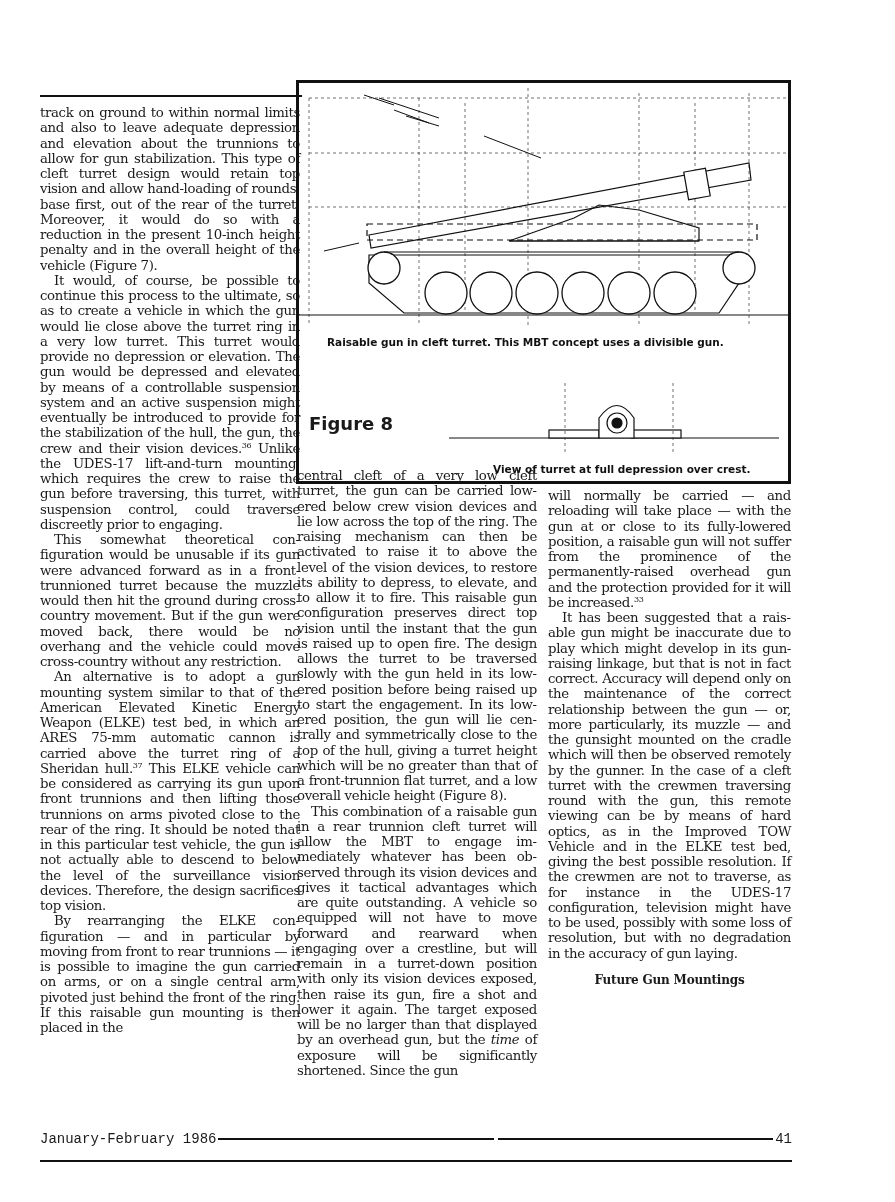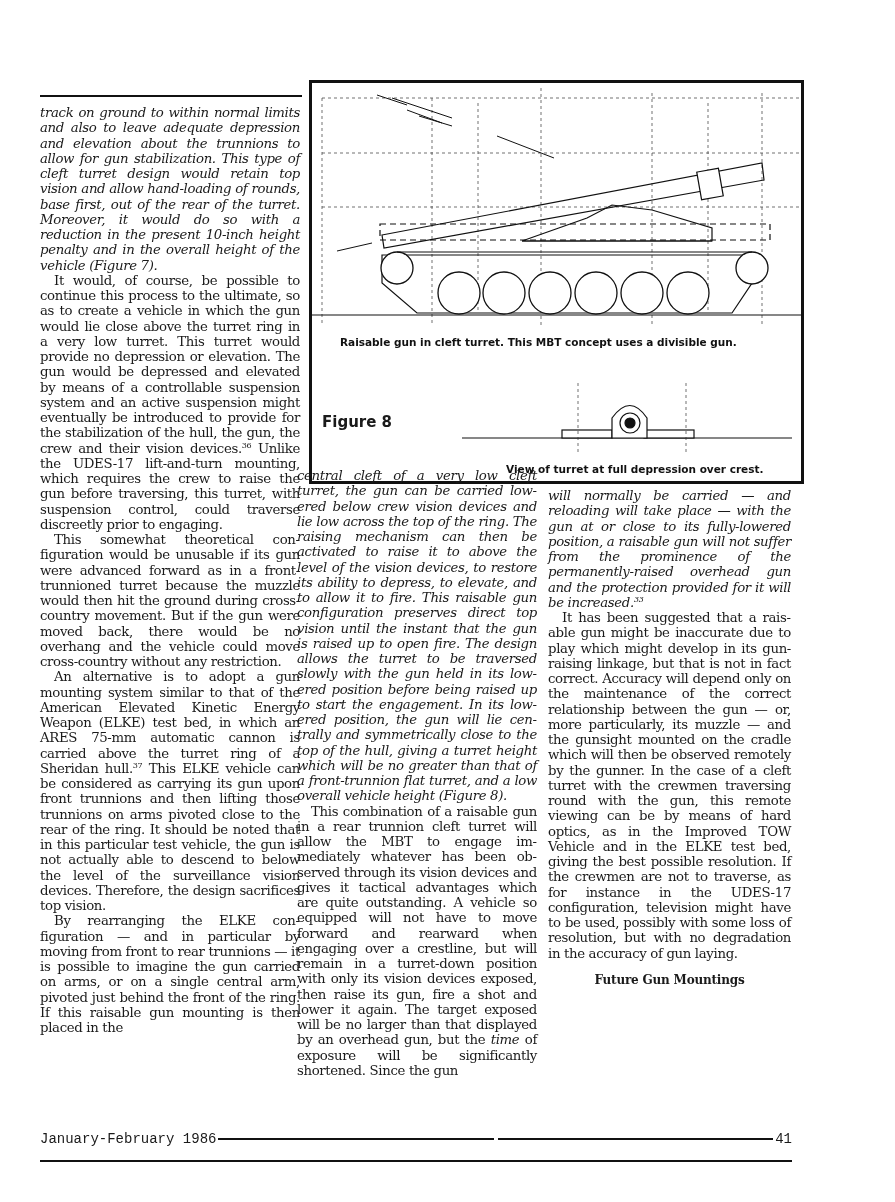--- a/index.html
+++ b/index.html
@@ -2,33 +2,33 @@
 <html><head>
 <meta charset="utf-8">
 <style>
   html, body { margin:0; padding:0; background:#fff; }
   body { width:895px; height:1202px; position:relative; overflow:hidden; color:#1a1a1a;
          font-family:"DejaVu Serif", "Liberation Serif", serif; }
   .page { position:absolute; inset:0; }
   .rule-top { position:absolute; left:40px; top:95px; width:262px; height:2px; background:#111; }
   .col { position:absolute; font-size:13.3px; line-height:15.25px; text-align:justify; letter-spacing:-0.35px; }
   .col p { margin:0; text-indent:14px; hyphens:manual; }
-  .col p.noindent { text-indent:0;font-style:italic; }
+  .col p.noindent { text-indent:0; }
   #col-left { left:40px; top:105px; width:260px; }
   #col-mid { left:297px; top:468px; width:240px; }
   #col-right { left:548px; top:488px; width:243px; }
   .col h3 { font-family:"DejaVu Serif","Liberation Serif",serif; font-size:12px; font-weight:bold; text-align:center;
             margin:12px 0 2px 0; letter-spacing:-0.2px; }
   sup { font-size:8px; line-height:0; vertical-align:super; }
-  .figure-box { position:absolute; left:309px; top:80px; width:489px; height:398px; border:3px solid #111; border-right-width:3px; box-sizing:content-box; }
+  .figure-box { position:absolute; left:296px; top:80px; width:489px; height:398px; border:3px solid #111; border-right-width:3px; box-sizing:content-box; }
   .figure-box svg { position:absolute; left:0; top:0; }
   .fig-caption { position:absolute; font-family:"DejaVu Sans","Liberation Sans",sans-serif; font-weight:bold; font-size:10.5px; color:#111; white-space:nowrap; }
   #cap1 { left:28px; top:253px; }
   #cap2 { left:194px; top:380px; }
-  .fig-label { position:absolute; left:10px; top:330px; font-family:"DejaVu Sans","Liberation Sans",sans-serif; font-weight:bold; font-size:15px; }
+  .fig-label { position:absolute; left:10px; top:330px; font-family:"DejaVu Sans","Liberation Sans",sans-serif; font-weight:bold; font-size:18px; }
   .footer { position:absolute; left:40px; top:1128px; width:752px; height:22px; font-family:"DejaVu Serif","Liberation Serif",serif; font-size:14px; display:flex; align-items:center; }
   .footer .seg { white-space:nowrap;font-family:Liberation Mono, monospace; }
   .footer .line { flex:1; height:1.5px; background:#111; margin:0 2px; }
   .rule-bottom { position:absolute; left:40px; top:1160px; width:752px; height:2px; background:#111; }
 </style>
 </head>
 <body>
 
 <div class="page">
 

